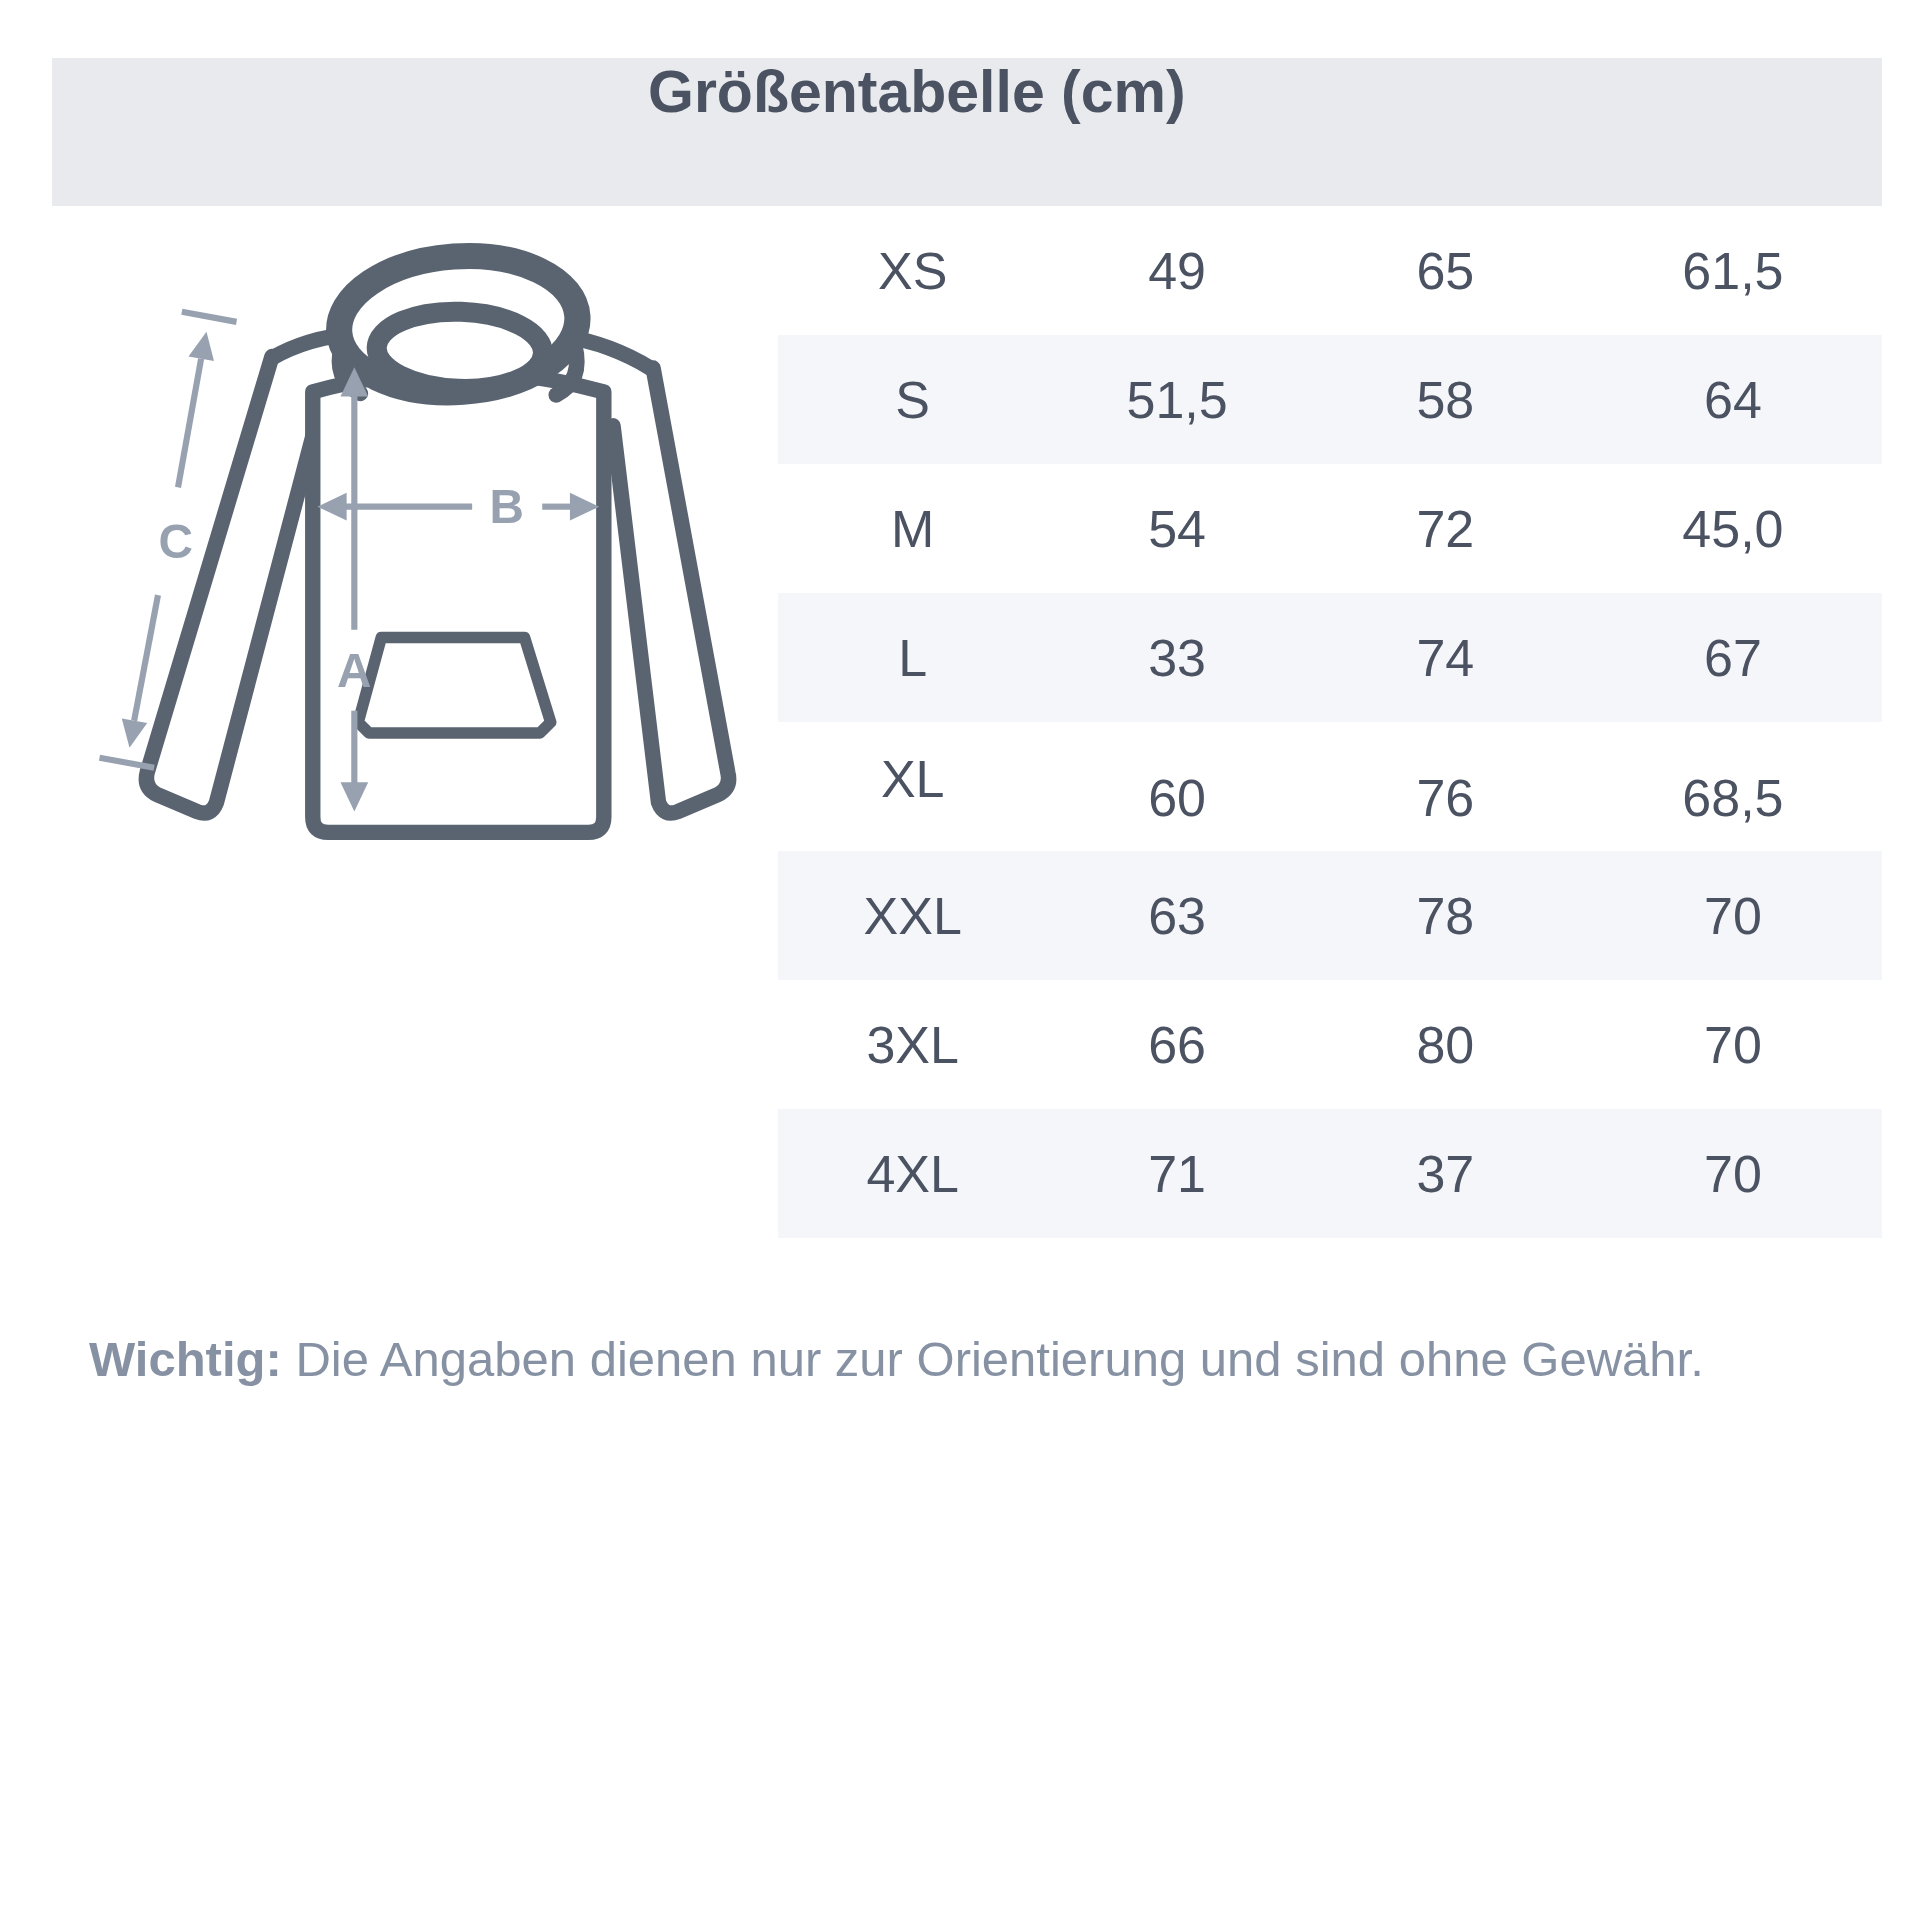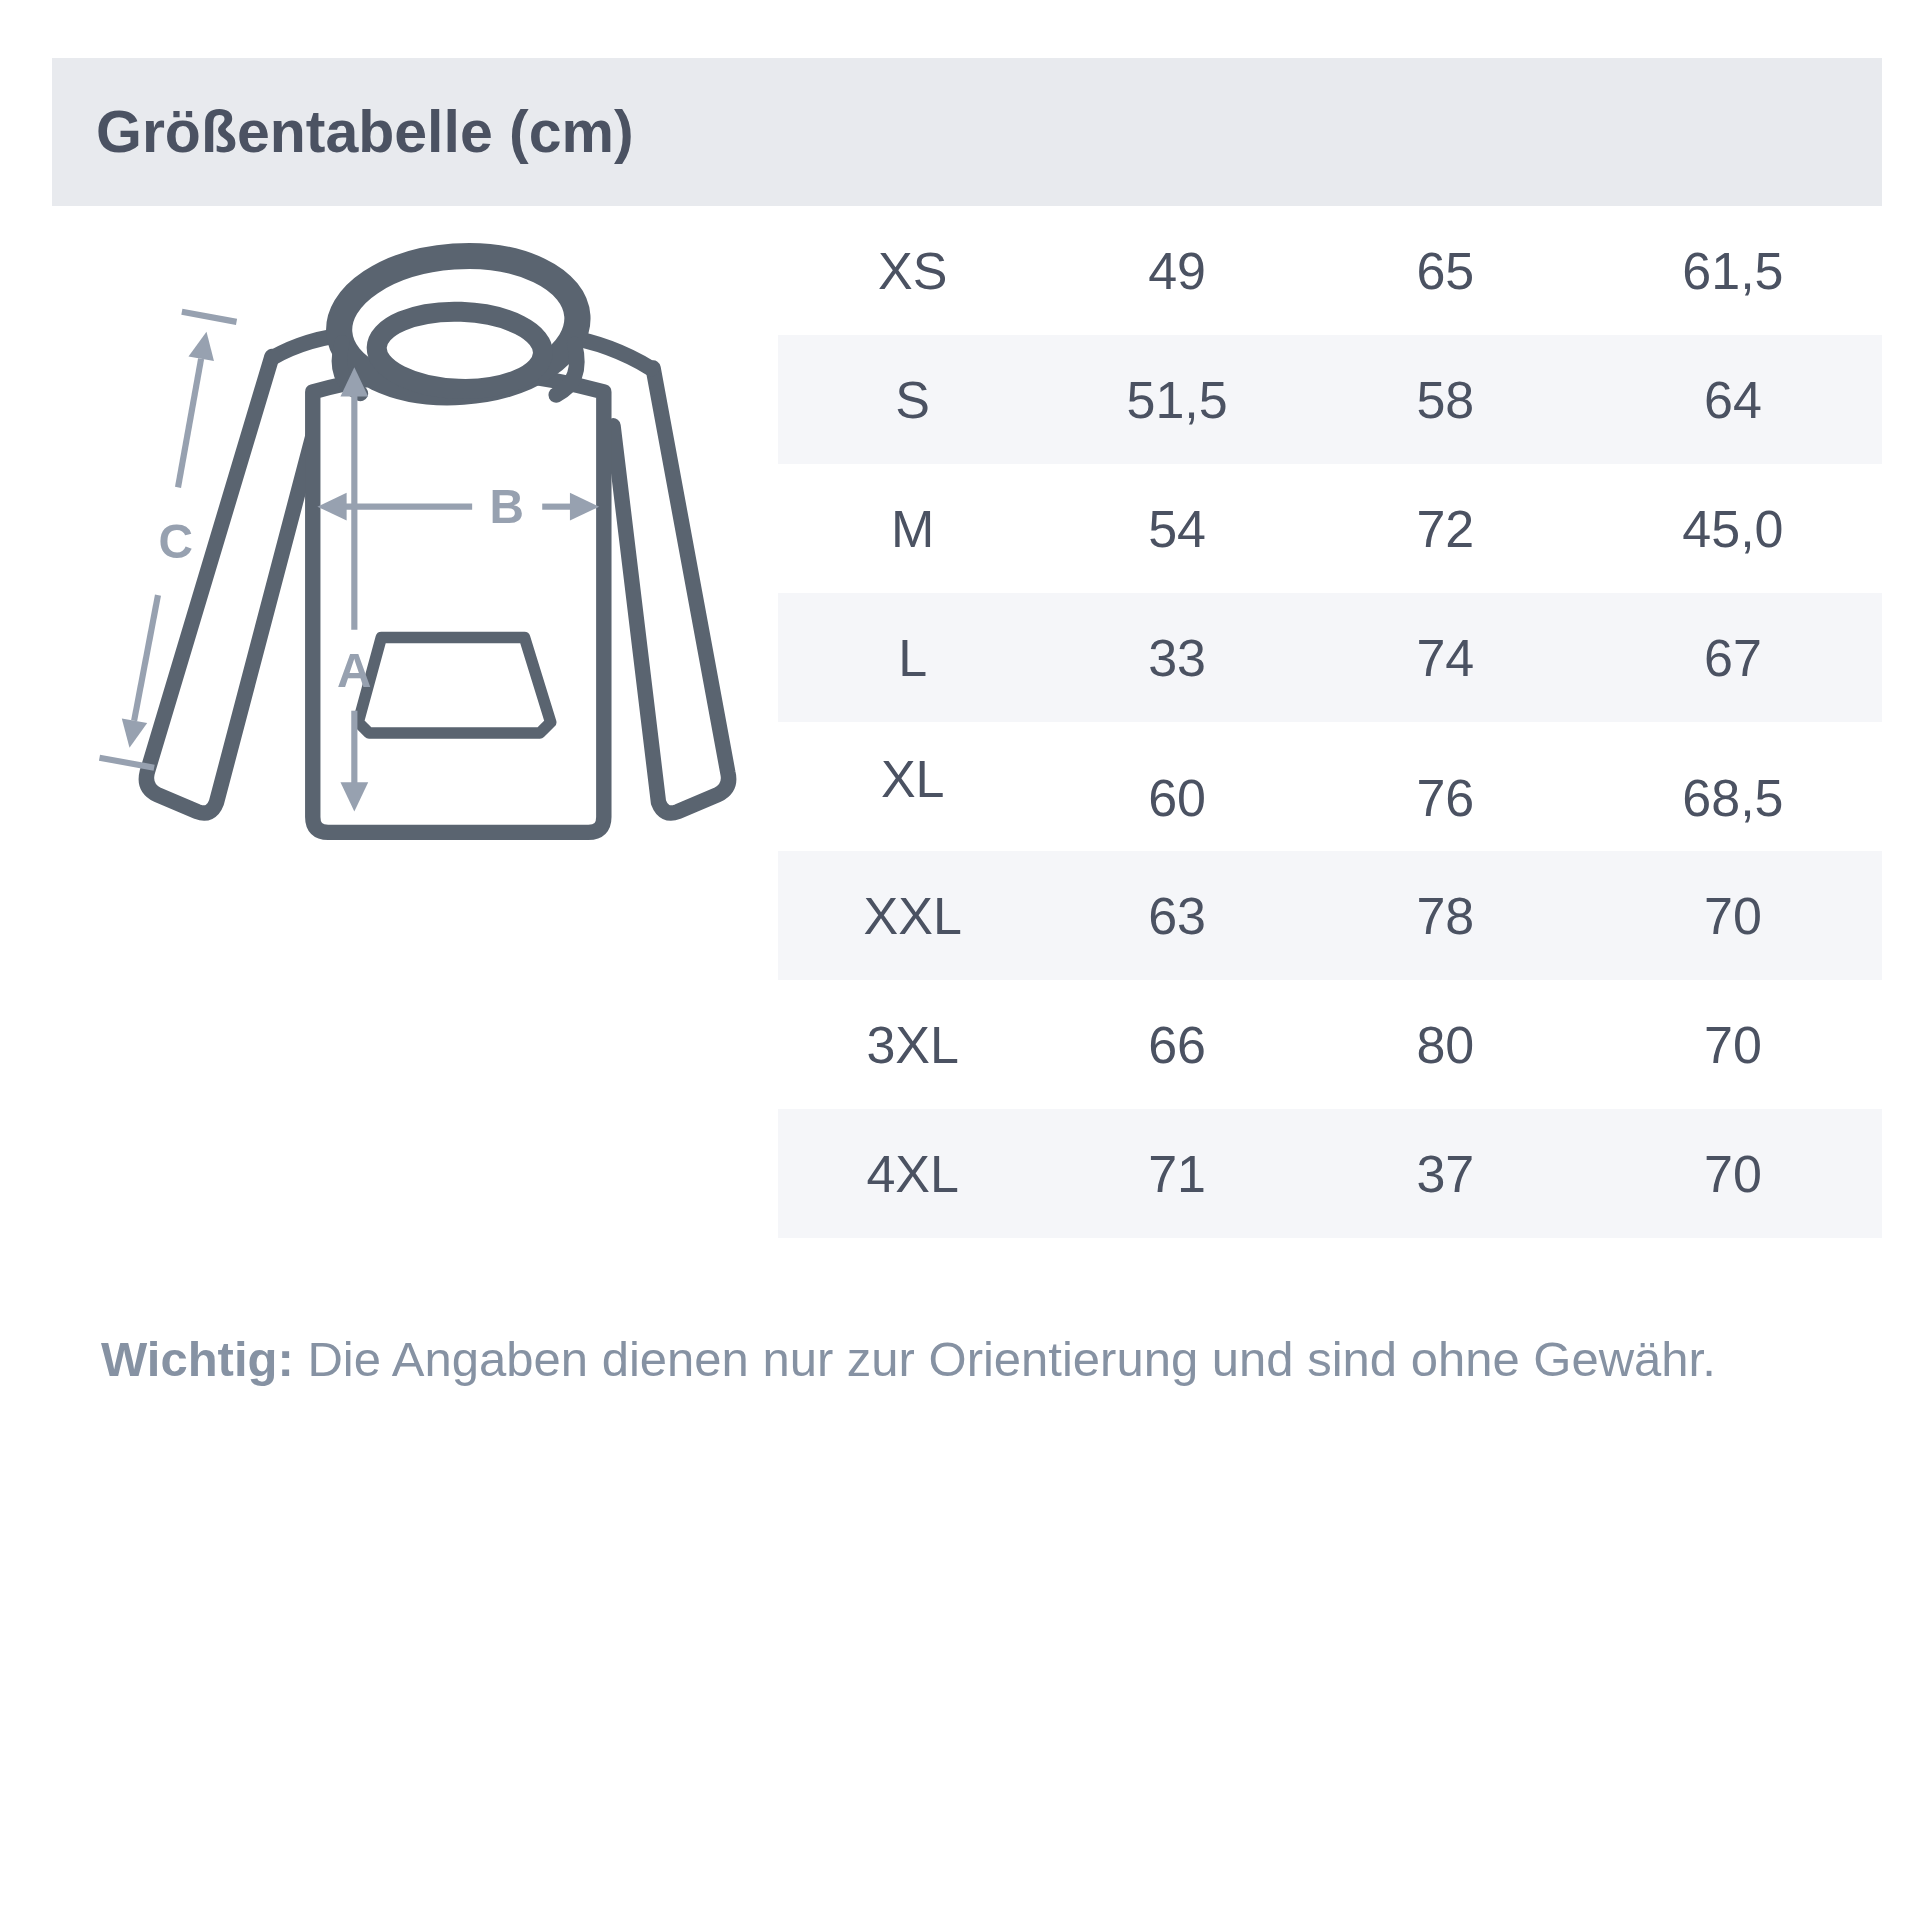--- a/index.html
+++ b/index.html
@@ -19,20 +19,21 @@
     position: relative;
     overflow: hidden;
   }
   .header-bar {
     position: absolute;
     left: 52px; top: 58px;
     width: 1830px; height: 148px;
     background: var(--header-bg);
     display: flex;
     align-items: center;
+    flex-direction: column;
   }
   .header-title {
     width: 726px;
     padding-left: 44px;
     font-size: 59px;
     font-weight: bold;
     color: var(--text-dark);
     white-space: nowrap;
   }
   .header-cols { width: 1104px; height: 100%; }
@@ -73,21 +74,21 @@
   .row.xl-quirk .cell-size { transform: translateY(-12.3px); margin-top: 8px; }
   .row.xl-quirk .cell-val  { transform: translateY(10.8px); }
   .note {
     position: absolute;
     left: 89px; top: 1301px;
     width: 1772px;
     font-size: 49px;
     line-height: 117px;
     color: var(--note-gray);
   }
-  .note .bold { font-weight: bold; margin-left: 12px; }
+  .note .bold { font-weight: bold; }
   text.dim-label {
     font-size: 62px;
     font-weight: bold;
     fill: var(--arrow-gray);
   }
 </style>
 </head>
 <body>
 
 <div class="header-bar">

